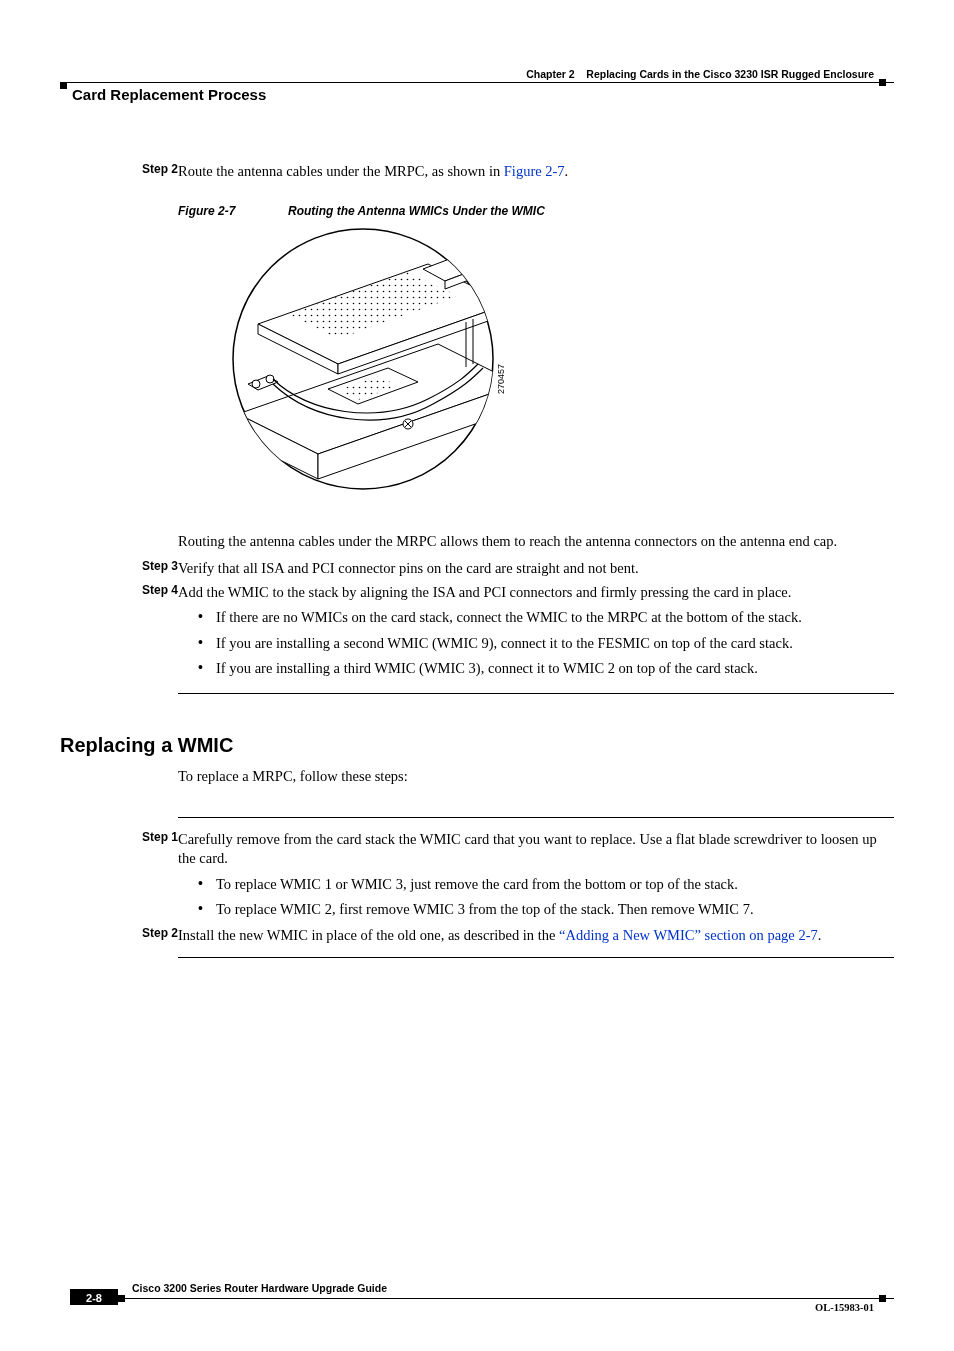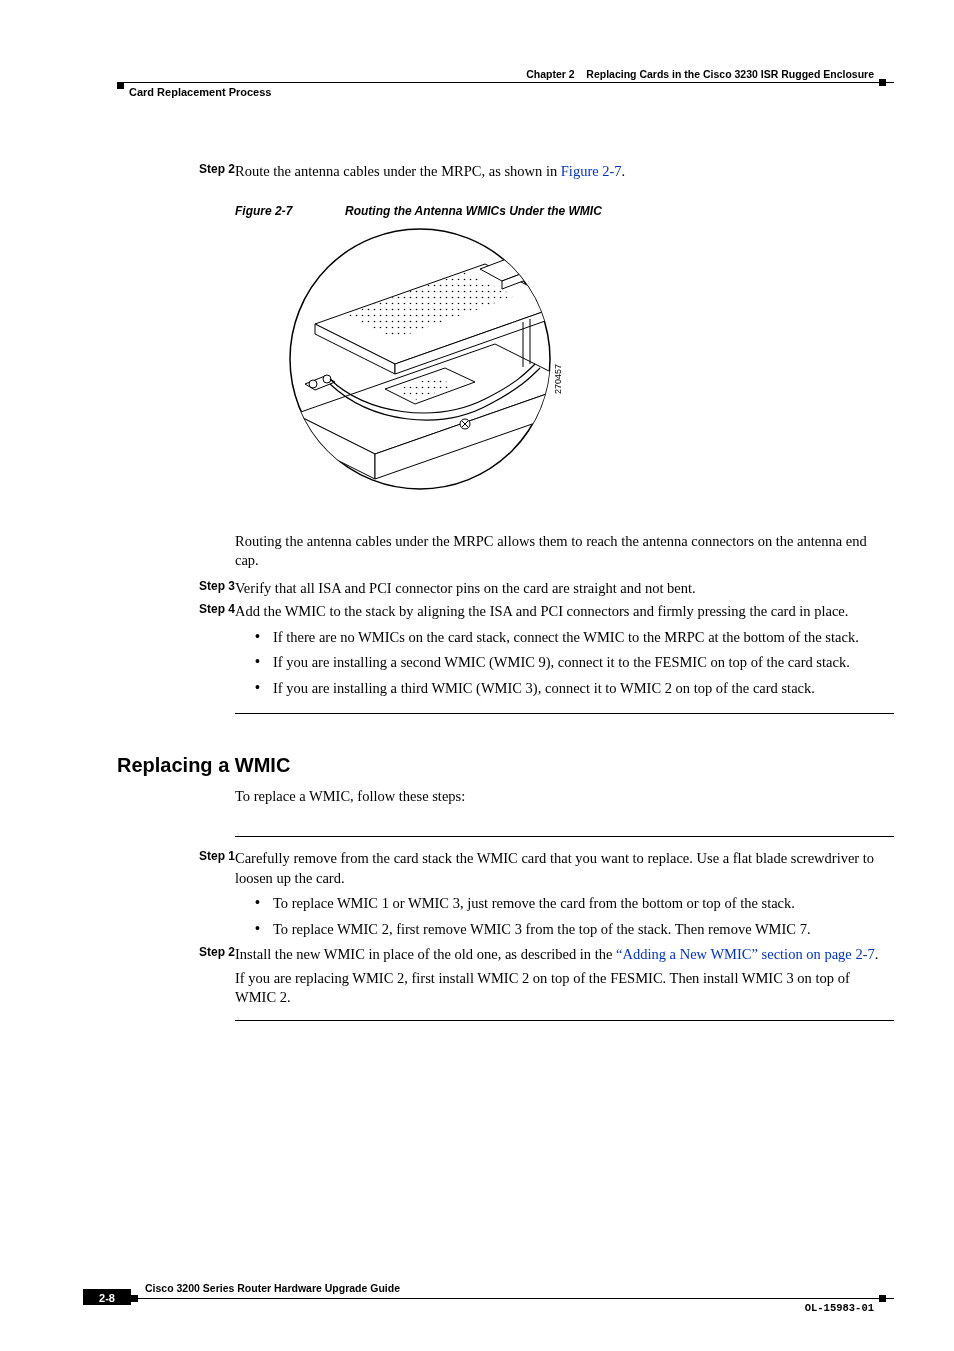--- a/index.html
+++ b/index.html
@@ -6,25 +6,24 @@
     margin: 0;
     padding: 0;
     background: #fff;
     font-family: "Times New Roman", Times, serif;
     width: 954px;
     height: 1351px;
     position: relative;
     color: #000;
   }
   .page {
-    padding: 68px 60px 0 104px;
+    padding: 68px 60px 0 60px;
     box-sizing: border-box;
     height: 100%;
     position: relative;
-    margin-left: 13px;
   }
   .header-area {
     position: relative;
     height: 34px;
   }
   .header-chapter {
     position: absolute;
     right: 20px;
     top: 0;
     font-family: Arial, Helvetica, sans-serif;
@@ -45,21 +44,21 @@
     top: 11px;
     width: 7px;
     height: 7px;
     background: #000;
   }
   .header-section {
     position: absolute;
     left: 12px;
     top: 18px;
     font-family: Arial, Helvetica, sans-serif;
-    font-size: 11px;
+    font-size: 15px;
     font-weight: bold;
   }
   .header-end-marker-left {
     position: absolute;
     left: 0;
     top: 14px;
     width: 7px;
     height: 7px;
     background: #000;
   }
@@ -197,21 +196,21 @@
     font-family: Arial, Helvetica, sans-serif;
     font-size: 11px;
     font-weight: bold;
     text-align: center;
     line-height: 18px;
   }
   .footer-doc {
     position: absolute;
     right: 20px;
     top: 4px;
-    font-family: Liberation Mono, monospace;
+    font-family: Liberation Serif, serif;
     font-size: 10.5px;
     font-weight: bold;
   }
 </style>
 </head>
 <body>
 
 <div class="page">
 
   <div class="header-area">
@@ -299,42 +298,41 @@
     <ul class="bullet-list">
       <li>If there are no WMICs on the card stack, connect the WMIC to the MRPC at the bottom of the stack.</li>
       <li>If you are installing a second WMIC (WMIC 9), connect it to the FESMIC on top of the card stack.</li>
       <li>If you are installing a third WMIC (WMIC 3), connect it to WMIC 2 on top of the card stack.</li>
     </ul>
 
     <hr class="section-rule">
 
     <div class="h2">Replacing a WMIC</div>
 
-    <div class="para-indent" style="margin-top:6px">To replace a WMIC, follow these steps:</div>
+    <div class="para-indent" style="margin-top:6px">To replace a MRPC, follow these steps:</div>
 
     <hr class="section-rule top">
 
     <div class="step-row" style="margin-top:12px">
       <div class="step-label">Step 1</div>
       <div class="step-body">Carefully remove from the card stack the WMIC card that you want to replace. Use a flat blade screwdriver to loosen up the card.</div>
     </div>
 
     <ul class="bullet-list">
       <li>To replace WMIC 1 or WMIC 3, just remove the card from the bottom or top of the stack.</li>
       <li>To replace WMIC 2, first remove WMIC 3 from the top of the stack. Then remove WMIC 7.</li>
     </ul>
 
     <div class="step-row" style="margin-top:6px">
       <div class="step-label">Step 2</div>
       <div class="step-body">
         <span>Install the new WMIC in place of the old one, as described in the </span><span class="link">“Adding a New WMIC” section on page 2-7</span><span>.</span>
       </div>
     </div>
 
-    <div class="para-indent" style="margin-top:4px">If you are replacing WMIC 2, first install WMIC 2 on top of the FESMIC. Then install WMIC 3 on top of WMIC 2.</div>
 
     <hr class="section-rule" style="margin-top:12px">
 
   </div>
 
   <div class="footer">
     <div class="footer-title">Cisco 3200 Series Router Hardware Upgrade Guide</div>
     <div class="footer-rule">
       <div class="footer-end-marker-left"></div>
       <div class="footer-end-marker-right"></div>

